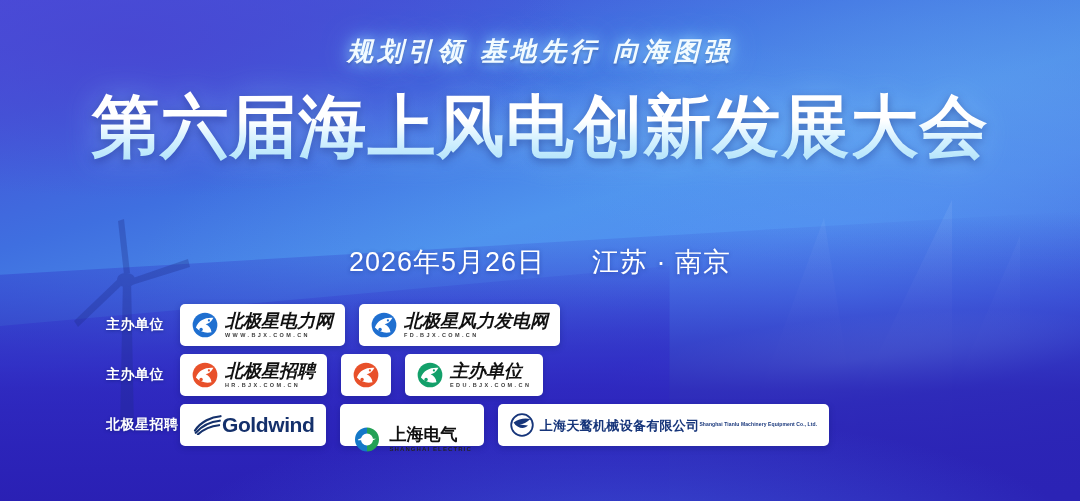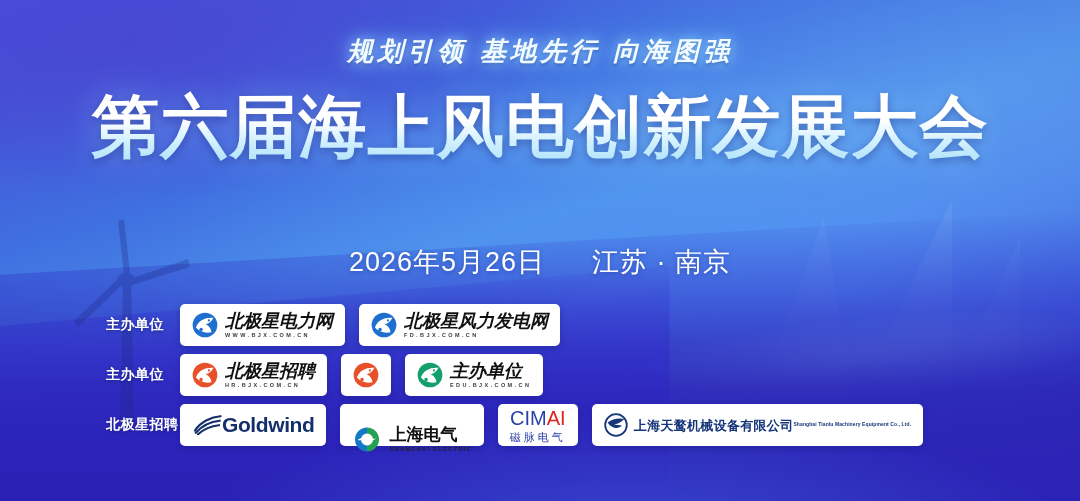--- a/index.html
+++ b/index.html
@@ -293,26 +293,20 @@
           <path d="M20 2 A16 16 0 0 1 20 34 L20 26 A8 8 0 0 0 20 10 Z" fill="#23a156"></path>
           <path d="M8 18 L24 11 L21 17 L32 17 L16 25 L19 19 L8 19 Z" fill="#fff"></path>
                 </svg></span>
         <span class="se-txt">
           <span class="se-cn">上海电气</span>
           <span class="se-en">SHANGHAI ELECTRIC</span>
         </span>
             </div>
           </div>
           <div class="logo-box">
-            <div class="cm">
-        <span class="cm-top"><span class="b">CIM</span><span class="r">AI</span></span>
-        <span class="cm-cn">磁脉电气</span>
-            </div>
-          </div>
-          <div class="logo-box">
             <div class="tl">
         <span class="tl-mark"><svg viewBox="0 0 40 40">
           <circle cx="20" cy="20" r="18" fill="none" stroke="#16357a" stroke-width="3"></circle>
           <path d="M6 16 C14 9 26 8 34 10 C28 16 22 19 16 19 L30 21 C24 28 12 26 6 16 Z" fill="#16357a"></path>
                 </svg></span>
         <span class="tl-txt">
           <span class="tl-cn">上海天鹜机械设备有限公司</span>
           <span class="tl-en">Shanghai Tianlu Machinery Equipment Co., Ltd.</span>
         </span>
             </div>

